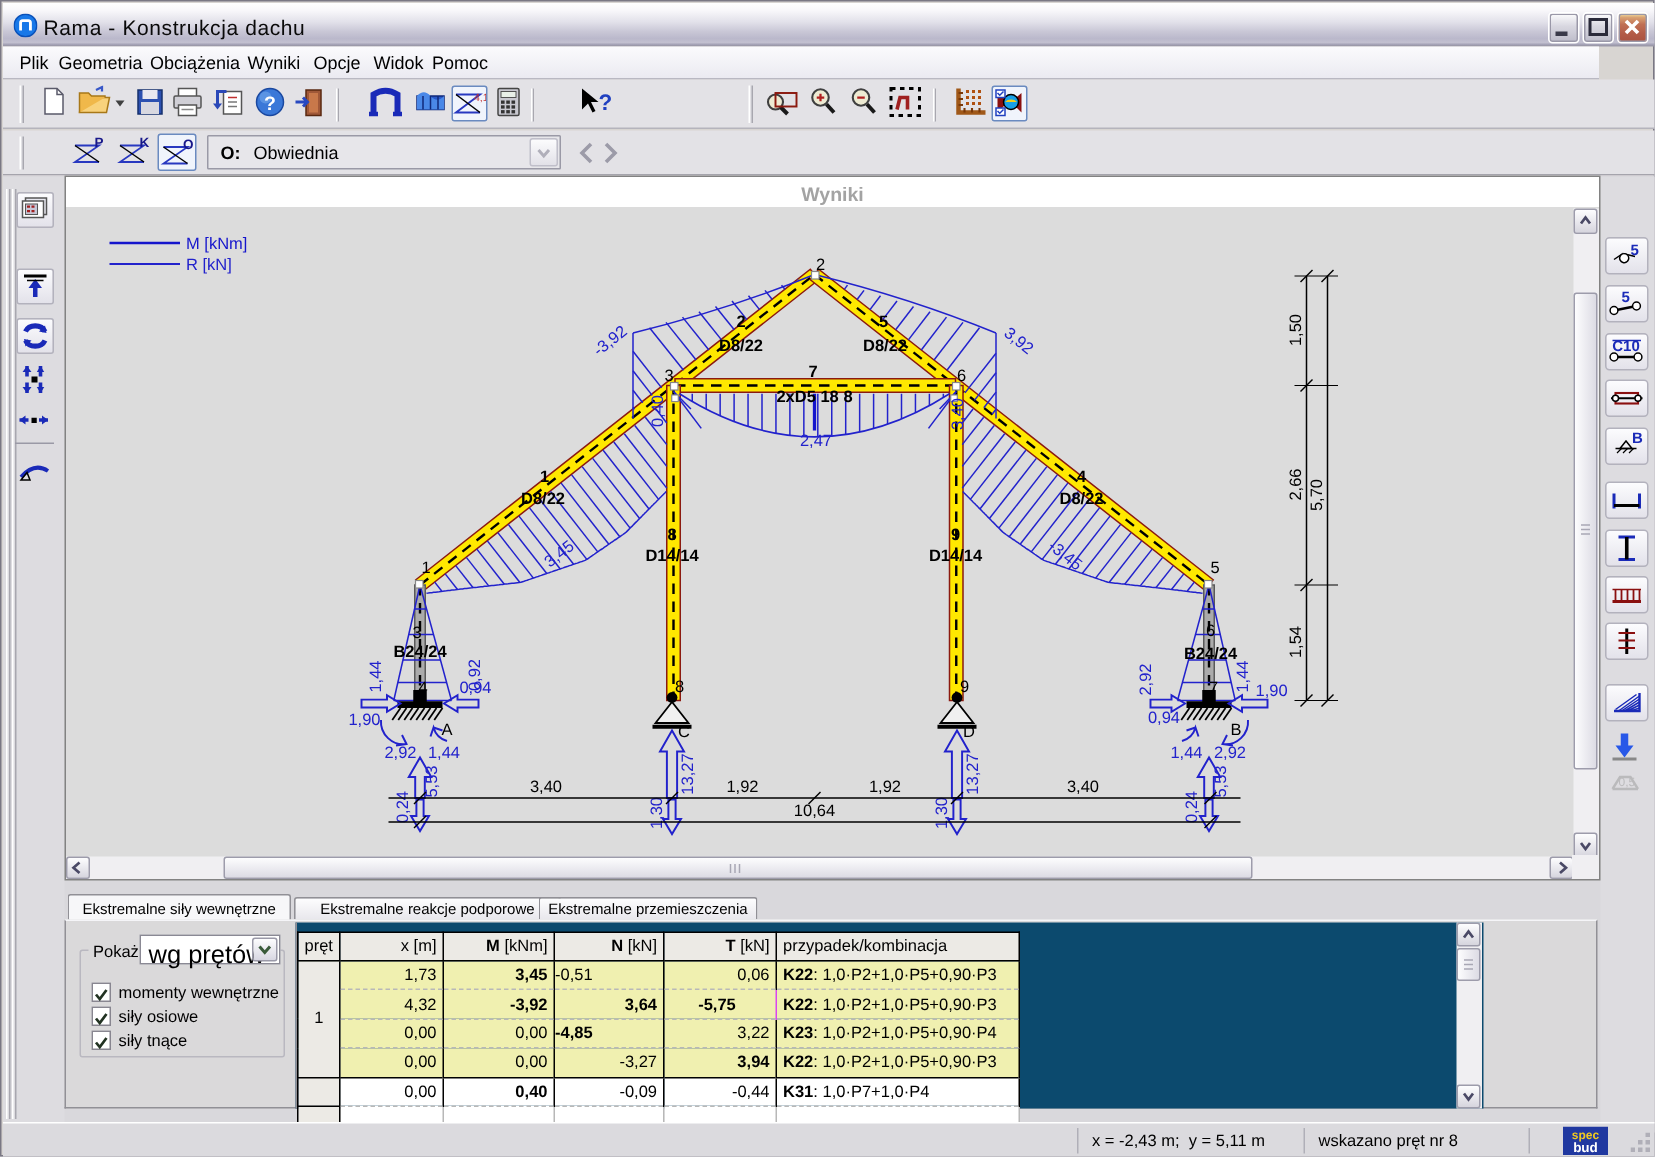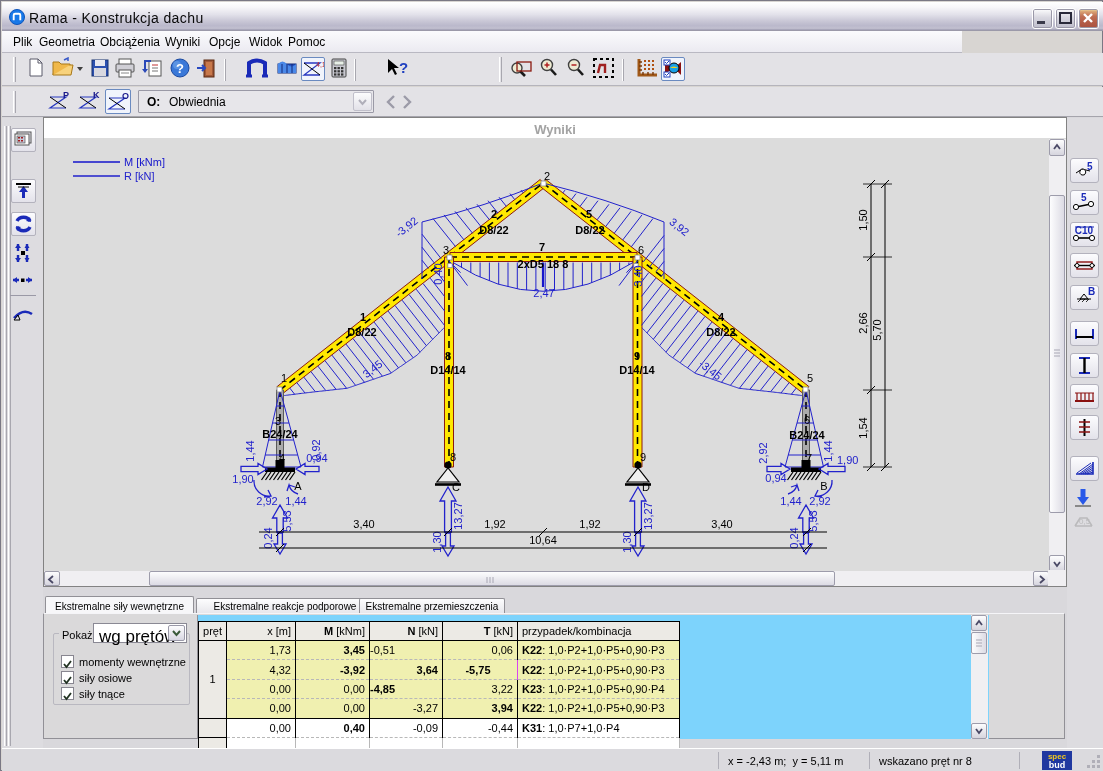--- a/index.html
+++ b/index.html
@@ -6,21 +6,21 @@
  background:#d8d5d2;border:1px solid #7a7884;}
 .titlebar{position:absolute;left:1px;top:1px;width:1101px;height:29px;
  background:linear-gradient(#ffffff 0%,#f8f7fa 18%,#e2e1ea 45%,#c9c7d6 68%,#bab8cb 85%,#c2c0d0 94%,#9d9bb0 100%);
  border-bottom:1px solid #9b99a9;}
 .apptitle{position:absolute;left:27px;top:8px;font-size:14px;font-weight:normal;color:#0a0a0a;letter-spacing:0.4px}
 .appicon{position:absolute;left:7px;top:7px;width:16px;height:16px}
 .tbtn{position:absolute;top:6px;width:21px;height:21px;border-radius:3px;
  border:1px solid #fff;box-shadow:inset 0 0 0 1px #9a98a8;
  background:linear-gradient(#fdfdfe,#d8d7e0 45%,#bdbcca);}
 .tbtn.close{background:linear-gradient(#eeda9e 2%, #d9a273 14%, #c07054 38%, #b35c47 70%, #aa5240)}
-.menubar{position:absolute;left:1px;top:30px;width:960px;height:22px;background:linear-gradient(#fbfbfd,#ebeaf1);border-bottom:1px solid #b9b8c2}
+.menubar{position:absolute;left:1px;top:30px;width:1064px;height:22px;background:linear-gradient(#fbfbfd,#ebeaf1);border-bottom:1px solid #b9b8c2}
 .menubar span{display:inline-block;font-size:12px;color:#000;padding:4px 9px 0 9px}
 .toolbar1{position:absolute;left:1px;top:52px;width:1101px;height:33px;background:#e3e2e6;border-bottom:1px solid #b5b4bc}
 .toolbar2{position:absolute;left:1px;top:86px;width:1101px;height:30px;background:#e3e2e6;border-bottom:1px solid #a5a4ac}
 .grip{position:absolute;width:3px;border-left:1px solid #fff;border-right:1px solid #a8a7af}
 .lbar{position:absolute;left:1px;top:117px;width:41px;height:637px;background:#dddce0}
 .rbar{position:absolute;left:1066px;top:117px;width:36px;height:637px;background:#dddce0}
 .canvas{position:absolute;left:42px;top:116px;width:1024px;height:470px;border:1px solid #828282;background:#dcdcdc}
 .ctitle{position:absolute;left:0;top:0;width:1022px;height:20px;background:#fff;
  text-align:center;font-size:13px;font-weight:bold;color:#a3a3a3;padding-top:4px}
 .vsb{position:absolute;right:0;top:21px;width:17px;height:433px;background:#f0eff2}
@@ -661,21 +661,21 @@
           </svg></div>
         <span class="cbl" style="left:35px;top:42px">momenty wewnętrzne</span>
         <div class="cb" style="left:17px;top:57px"><svg width="11" height="11">
             <path d="M2,5 L4.5,8 L9,2" fill="none" stroke="#223322" stroke-width="1.8"></path>
           </svg></div>
         <span class="cbl" style="left:35px;top:58px">siły osiowe</span>
         <div class="cb" style="left:17px;top:73px"><svg width="11" height="11">
             <path d="M2,5 L4.5,8 L9,2" fill="none" stroke="#223322" stroke-width="1.8"></path>
           </svg></div>
         <span class="cbl" style="left:35px;top:74px">siły tnące</span>
-        <div style="position:absolute;left:153px;top:1px;width:792px;height:124px;background:#7dd3fc;border-left:1px solid #919096">
+        <div style="position:absolute;left:153px;top:1px;width:792px;height:124px;background:#0c4a6e;border-left:1px solid #919096">
           <table class="res" style="position:absolute;left:0;top:6px;width:481px">
             <colgroup>
               <col style="width:28px">
               <col style="width:69px">
               <col style="width:74px">
               <col style="width:73px">
               <col style="width:75px">
               <col style="width:162px">
             </colgroup>
             <tbody>

